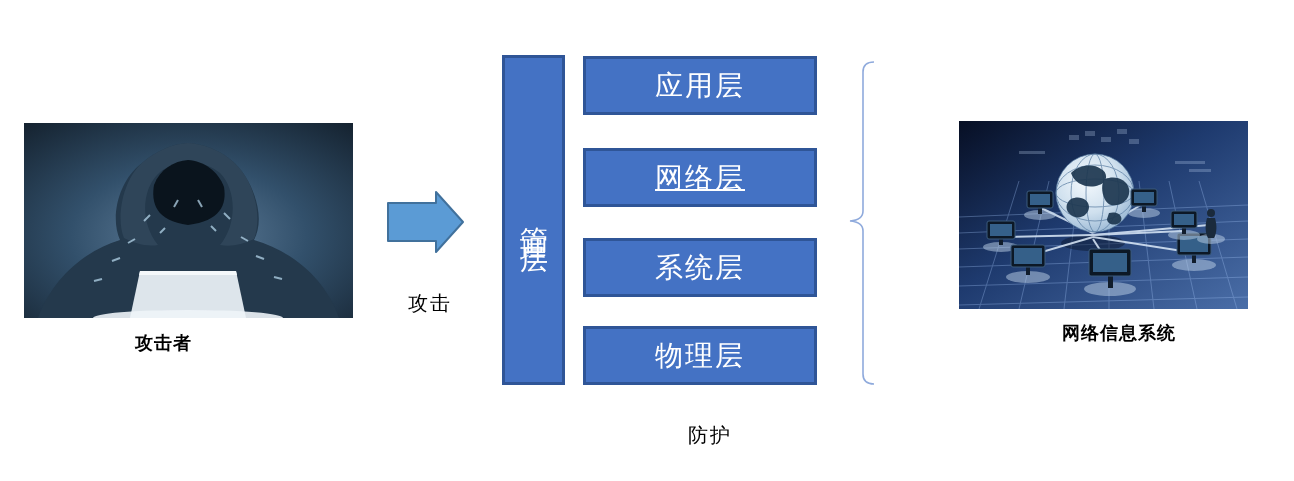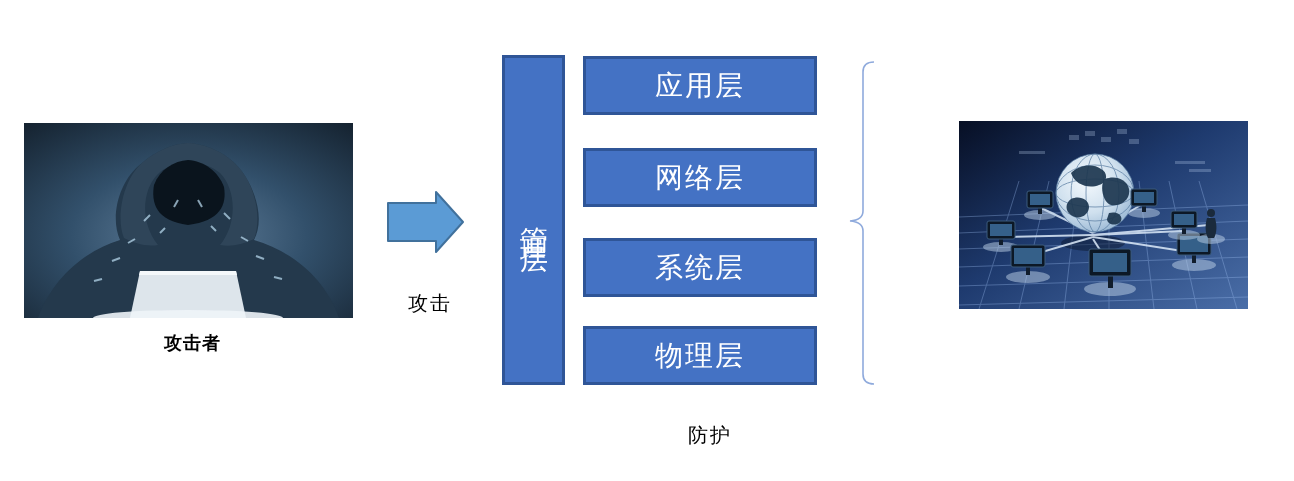--- a/index.html
+++ b/index.html
@@ -84,35 +84,35 @@
         <path d="M258,156 l-8,-2"></path>
       <path d="M136,110 l5,-5"></path>
         <path d="M192,108 l-5,-5"></path>
     </g>
     <g>
       <path d="M116,148 L212,148 L222,195 L106,195 Z" fill="#dde5eb"></path>
       <path d="M116,148 L212,148 L213,152 L115,152 Z" fill="#f4f8fa"></path>
       <ellipse cx="164" cy="195" rx="95" ry="8" fill="#eef4f8" opacity="0.9"></ellipse>
     </g>
   </svg>
-  <div class="abs caption" style="left:85px;top:331px;width:215px;">攻击者</div>
+  <div class="abs caption" style="left:56px;top:331px;width:215px;">攻击者</div>
 
   <svg class="abs" style="left:387px;top:189px;" width="78" height="66" viewBox="0 0 78 66">
     <path d="M1,14 L49,14 L49,3 L76,33 L49,63 L49,52 L1,52 Z" fill="var(--arrow-fill,#5b9bd5)" stroke="var(--arrow-border,#41719c)" stroke-width="2" stroke-linejoin="round"></path>
   </svg>
   <div class="abs flow-label" style="left:388px;top:290px;width:84px;">攻击</div>
 
   <div class="mgmt-box">
     <div class="mgmt-text">管理层</div>
   </div>
 
   <div class="layer-box" style="top:56px;">
     <span>应用层</span>
   </div>
-  <div class="layer-box" style="top:148px;">
+  <div class="layer-box" style="top:148px;text-decoration:underline;">
     <span>网络层</span>
   </div>
   <div class="layer-box" style="top:238px;">
     <span>系统层</span>
   </div>
   <div class="layer-box" style="top:326px;">
     <span>物理层</span>
   </div>
 
   <svg class="abs" style="left:846px;top:58px;" width="30" height="330" viewBox="0 0 30 330">
@@ -230,14 +230,15 @@
         <rect x="0" y="0" width="26" height="17" rx="2" fill="#0c1826" stroke="#3a5a7d"></rect>
         <rect x="3" y="3" width="20" height="11" fill="#356089"></rect>
       </g>
       <g transform="translate(244,86)">
         <ellipse cx="8" cy="32" rx="14" ry="5" fill="#bdd2e8" opacity="0.5"></ellipse>
         <circle cx="8" cy="6" r="4" fill="#1a2a3c"></circle>
         <path d="M4,11 C2,18 2,26 5,31 L11,31 C14,26 14,18 12,11 Z" fill="#1a2a3c"></path>
       </g>
     </g>
   </svg>
+  <div class="abs caption" style="left:1004px;top:321px;width:230px;">网络信息系统</div>
 
 </div>
 
 </body></html>

